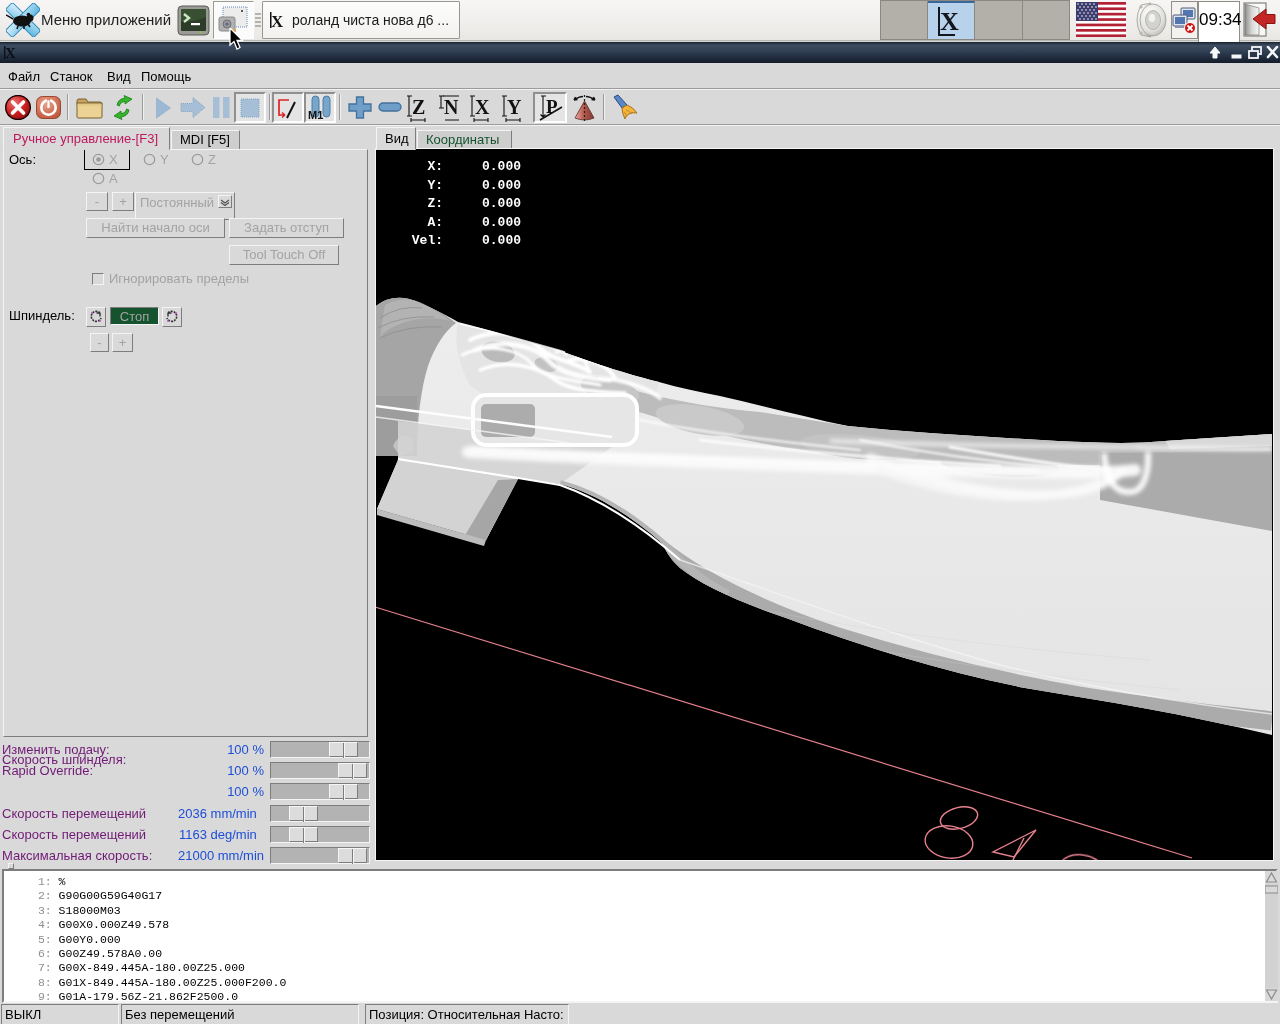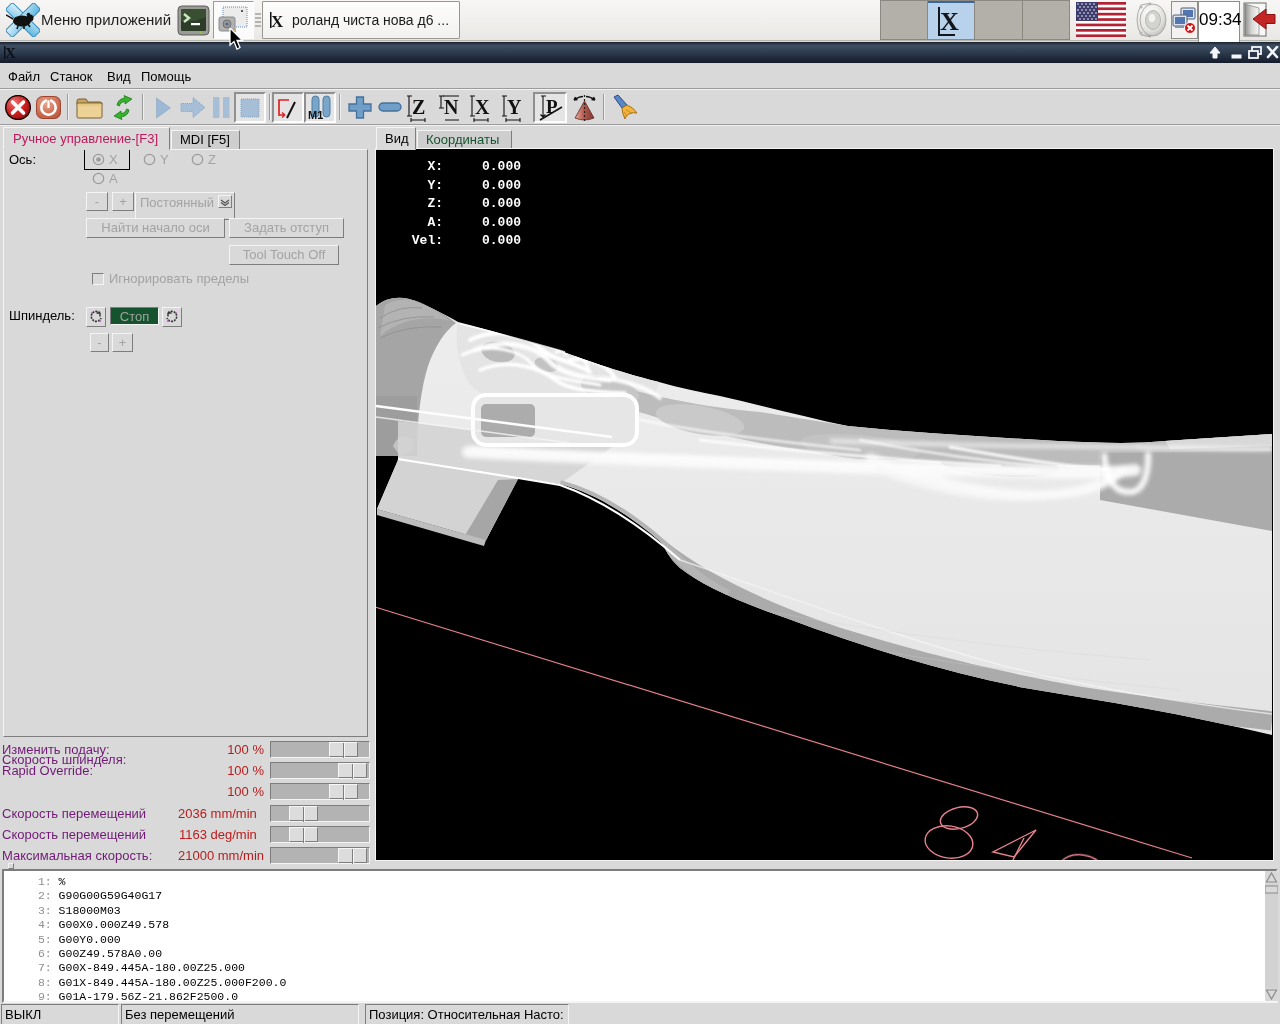--- a/index.html
+++ b/index.html
@@ -60,21 +60,21 @@
 #rtab1 span { position:absolute; left:8px; top:3px; font-size:13px; color:#000; }
 #rtab2 { position:absolute; left:417px; top:130px; width:95px; height:20px; background:#cecece;
   border:1px solid; border-color:#f4f4f4 #7d7d7d transparent #f4f4f4; }
 #rtab2 span { position:absolute; left:8px; top:1px; font-size:13px; color:#14532d; }
 #canvaswrap { position:absolute; left:375px; top:148px; width:899px; height:713px; background:#000;
   border:1px solid; border-color:#f4f4f4 #f4f4f4 #f4f4f4 #f4f4f4; }
 #dro { position:absolute; left:404px; top:158px; font-family:"Liberation Mono",monospace;
   font-size:13px; font-weight:bold; color:#fff; line-height:18.5px; z-index:5; }
 
 .srow-label { position:absolute; left:2px; font-size:13px; color:#701a75; }
-.srow-val { position:absolute; width:264px; text-align:right; font-size:13px; color:#b91c1c; }
+.srow-val { position:absolute; width:264px; text-align:right; font-size:13px; color:#1d4ed8; }
 .trough { position:absolute; left:270px; width:100px; height:17px; background:#b3b3b3;
   border:1px solid; border-color:#7d7d7d #f4f4f4 #f4f4f4 #7d7d7d; }
 .thumb { position:absolute; top:0px; width:29px; height:15px; background:#dcdcdc;
   border:1px solid; border-color:#f6f6f6 #7d7d7d #7d7d7d #f6f6f6; }
 .thumb i { position:absolute; left:13px; top:0; width:2px; height:15px;
   border-left:1px solid #7d7d7d; border-right:1px solid #f6f6f6; }
 
 #gcode { position:absolute; left:2px; top:869px; width:1276px; height:134px; background:#fff;
   border:2px solid; border-color:#7d7d7d #f4f4f4 #f4f4f4 #7d7d7d; }
 #gcode pre { position:absolute; left:27px; top:4px; font-family:"Liberation Mono",monospace;

